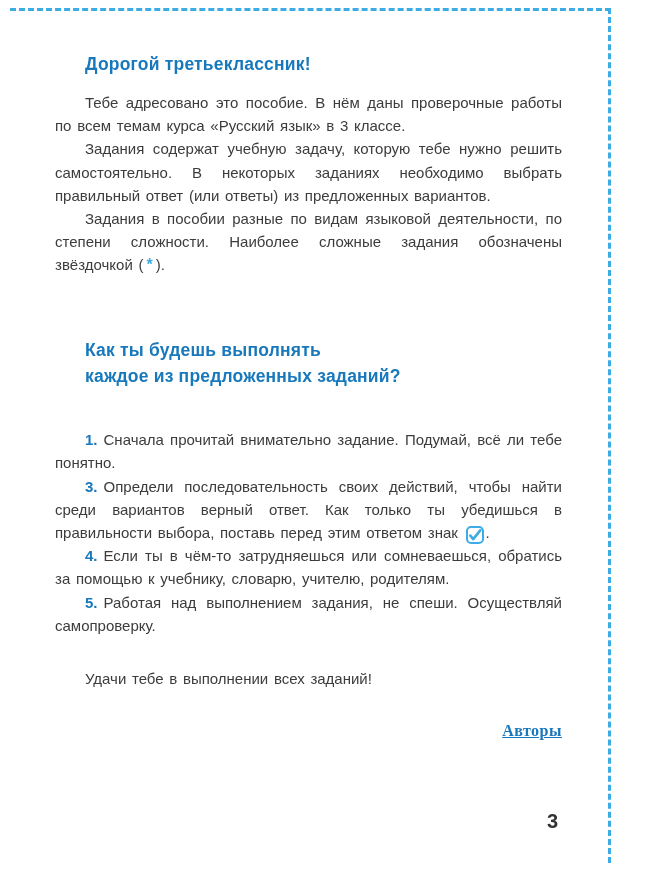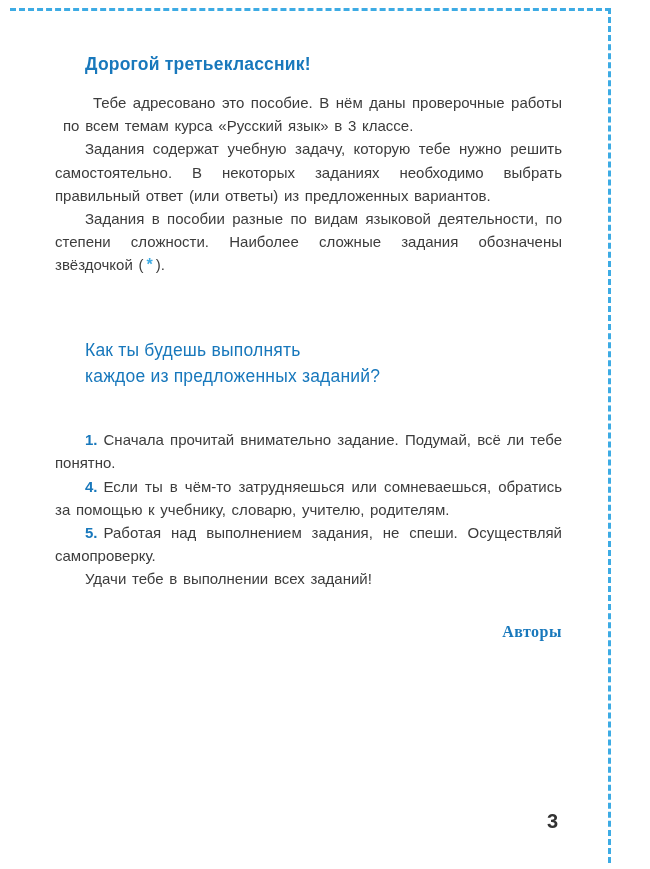--- a/index.html
+++ b/index.html
@@ -38,32 +38,32 @@
     letter-spacing:0.2px;
   }
   .para{
     font-size:15px;
     line-height:23.2px;
     text-align:justify;
     text-indent:30px;
     color:var(--body-text);
     word-spacing:1.5px;
   }
-  .intro{margin-top:16px;margin-left:8px;}
+  .intro{margin-top:16px;}
   .star{
     color:var(--accent-light);
     font-weight:bold;
     padding:0 3px;
     font-size:16px;
   }
   h2.question{
     margin-top:60px;
     margin-left:30px;
     font-size:17.5px;
-    font-weight:normal;
+    font-weight:bold;
     color:var(--heading-blue);
     line-height:1.5;
     white-space:pre-line;
     letter-spacing:0.2px;
   }
   .steps{margin-top:39px;}
   .num{
     color:var(--heading-blue);
     font-weight:bold;
     margin-right:6px;
@@ -72,30 +72,32 @@
     display:inline-flex;
     align-items:center;
     justify-content:center;
     width:18px;height:18px;
     border:2.5px solid var(--accent-light);
     border-radius:5px;
     vertical-align:-4px;
     margin:0 2px;
   }
   .closing{
+    margin-top:30px;
     text-indent:30px;
   }
   .authors{
     margin-top:32px;
     text-align:right;
     font-family:"Liberation Serif", serif;
     font-weight:bold;
     font-size:16px;
     color:var(--heading-blue);
     letter-spacing:0.5px;
+    text-decoration:underline;
   }
   .page-number{
     position:absolute;
     right:62px;
     bottom:36px;
     font-size:20px;
     font-weight:bold;
     color:#333333;
   }
 </style>
@@ -116,20 +118,26 @@
     <p class="para"><span>Задания в пособии разные по видам языковой деятельности, по степени сложности. Наиболее сложные задания обозначены звёздочкой (</span><span class="star">*</span><span>).</span></p>
 
     <h2 class="question">Как ты будешь выполнять
 каждое из предложенных заданий?</h2>
 
     <div class="steps">
 
       <p class="para"><span class="num">1.</span><span>Сначала прочитай внимательно задание. Подумай, всё ли тебе понятно.</span></p>
 
 
+      <p class="para"><span class="num">3.</span><span>Определи последовательность своих действий, чтобы найти среди вариантов верный ответ. Как только ты убедишься в правильности выбора, поставь перед этим ответом знак</span>
+        <span class="checkbox">
+            <svg viewBox="0 0 24 24" width="14" height="14" aria-hidden="true">
+              <path d="M4 13 l5 6 L21 4" fill="none" stroke="#3dabe4" stroke-width="4.5" stroke-linecap="round" stroke-linejoin="round"></path>
+            </svg>
+          </span><span>.</span></p>
 
       <p class="para"><span class="num">4.</span><span>Если ты в чём-то затрудняешься или сомневаешься, обратись за помощью к учебнику, словарю, учителю, родителям.</span></p>
 
       <p class="para"><span class="num">5.</span><span>Работая над выполнением задания, не спеши. Осуществляй самопроверку.</span></p>
 
     </div>
 
     <p class="para closing">Удачи тебе в выполнении всех заданий!</p>
 
     <p class="authors">Авторы</p>

